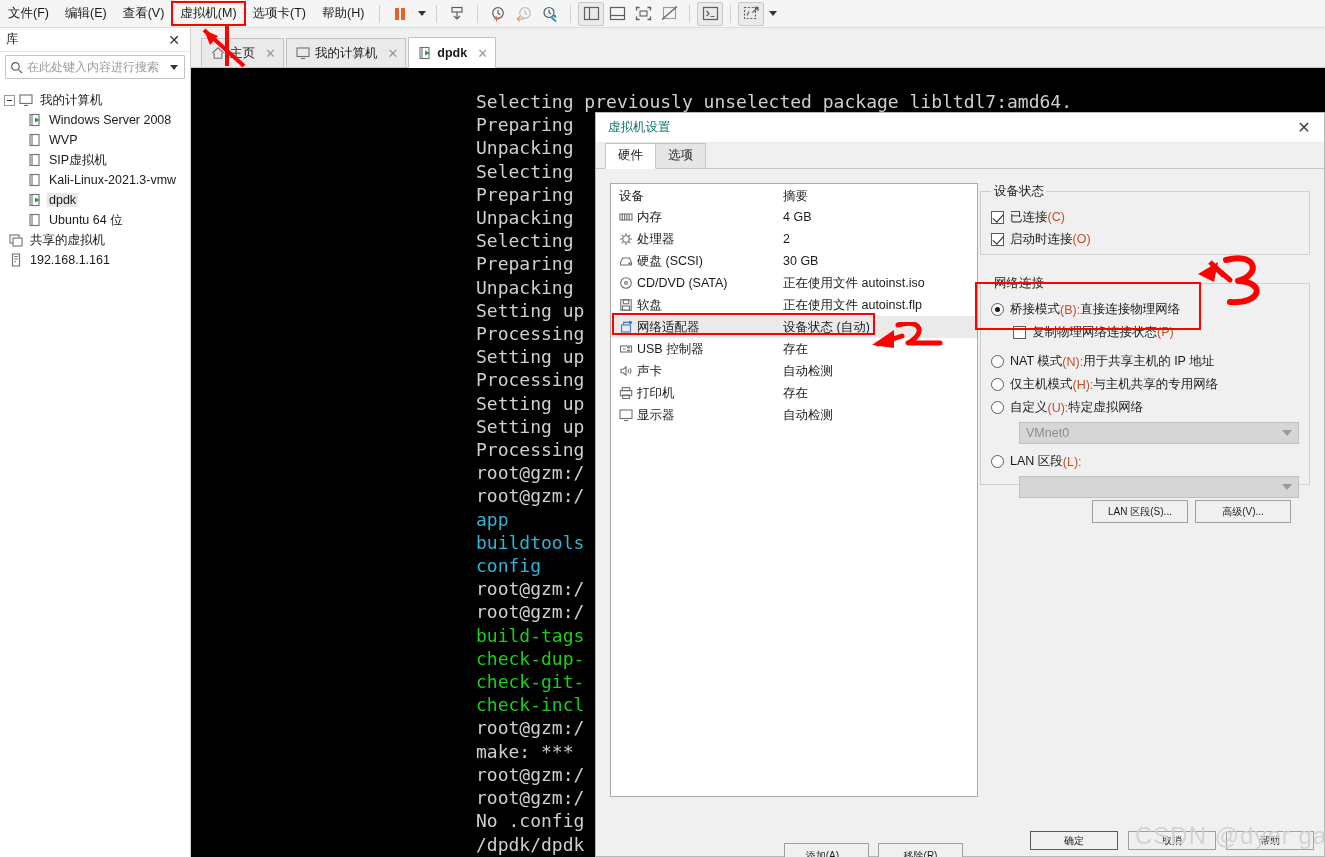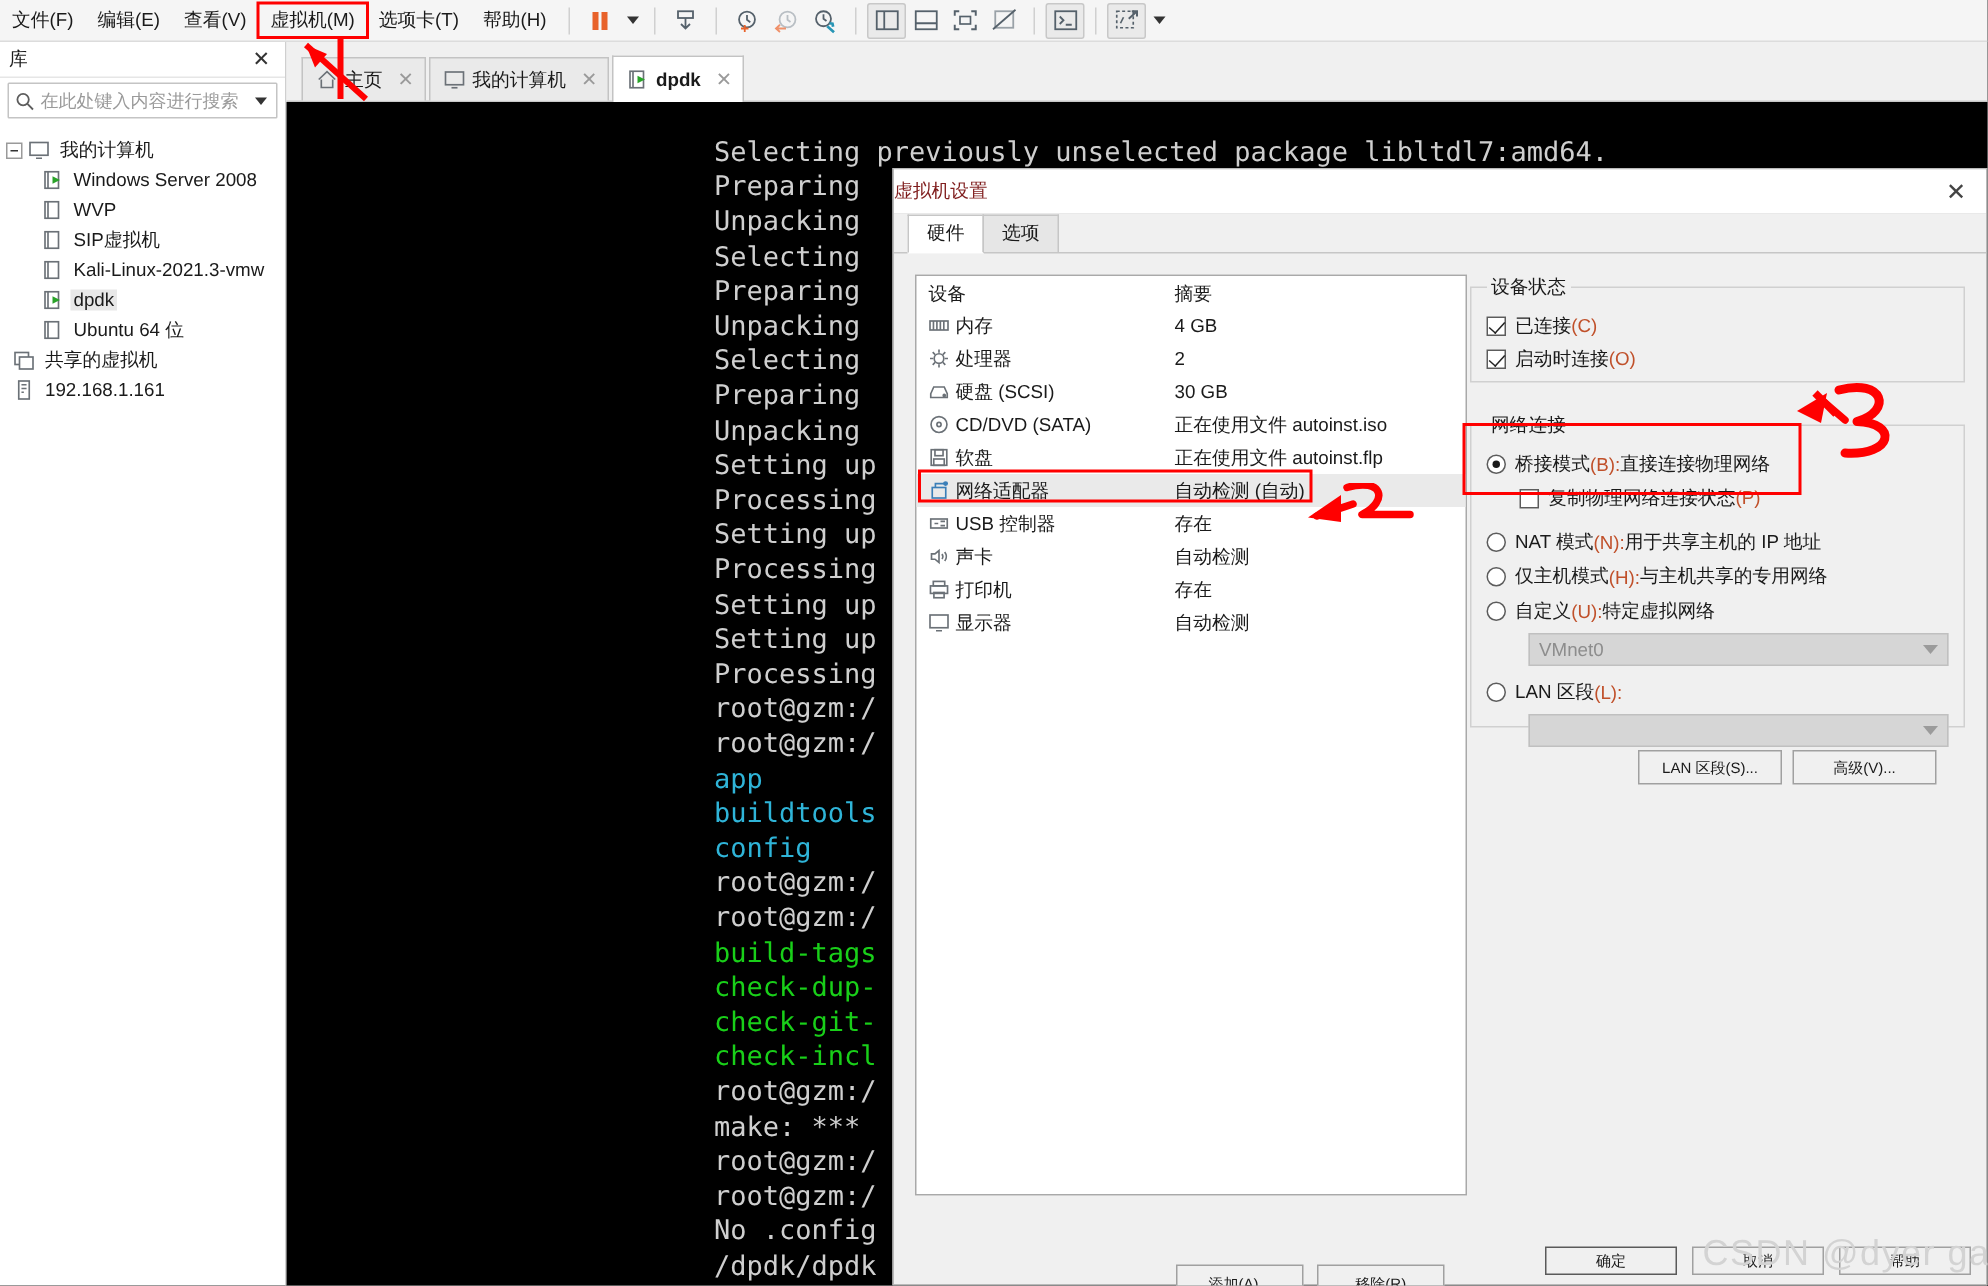--- a/index.html
+++ b/index.html
@@ -61,21 +61,21 @@
   #term .c { color:#2fb4d8; }
   #term .g { color:#19cf19; }
 
   
   #dialog {
     position:absolute; left:595px; top:112px; width:730px; height:745px;
     background:#f0f0f0; border:1px solid #b9b9b9;
     box-shadow:0 1px 5px rgba(0,0,0,.22);
   }
   #dlg-title-bar { height:30px; display:flex; align-items:center; background:#fff; border-bottom:1px solid #e9e9e9;}
-  #dlg-title { flex:1; font-size:12.5px; color:#7f1d1d; }
+  #dlg-title { flex:1; padding-left:12px; font-size:12.5px; color:#0f766e; }
   #dlg-close { width:40px; text-align:center; font-size:16px; color:#444; cursor:pointer;}
   #dlg-tabs { display:flex; align-items:flex-end; height:26px; padding-left:9px; border-bottom:1px solid #c6c6c6; background:#f0f0f0;}
   .dtab { padding:3px 12px 4px; font-size:12.5px; border:1px solid #c6c6c6; border-bottom:none;
           background:#e6e6e6; margin-right:-1px; position:relative; }
   .dtab.active { background:#fff; border-bottom:1px solid #fff; margin-bottom:-1px; font-weight:normal; }
 
   #dlg-body { position:absolute; left:0; top:57px; right:0; bottom:0; }
 
   
   #devlist {
@@ -433,21 +433,21 @@
           </div>
           <div class="dl-row sel">
             <span class="c1">
               <span class="dev-ico"><svg width="14" height="14" viewBox="0 0 14 14" fill="none" stroke="#3b7fb8" stroke-width="1.1">
                   <rect x="2.5" y="5" width="9" height="7"></rect>
                   <path d="M4.6 5V2.4h6.5"></path>
                   <circle cx="11.4" cy="2.4" r="1.1" fill="#3b7fb8"></circle>
                 </svg></span>
               <span>网络适配器</span>
             </span>
-            <span class="c2">自动检测 (自动)</span>
+            <span class="c2">设备状态 (自动)</span>
           </div>
           <div class="dl-row">
             <span class="c1">
               <span class="dev-ico"><svg width="14" height="14" viewBox="0 0 14 14" fill="none" stroke="#6b7177" stroke-width="1.1">
                   <rect x="1.5" y="4" width="11" height="6"></rect>
                   <path d="M4 7h2.5M8 5.6h3M8 8.4h3"></path>
                 </svg></span>
               <span>USB 控制器</span>
             </span>
             <span class="c2">存在</span>

